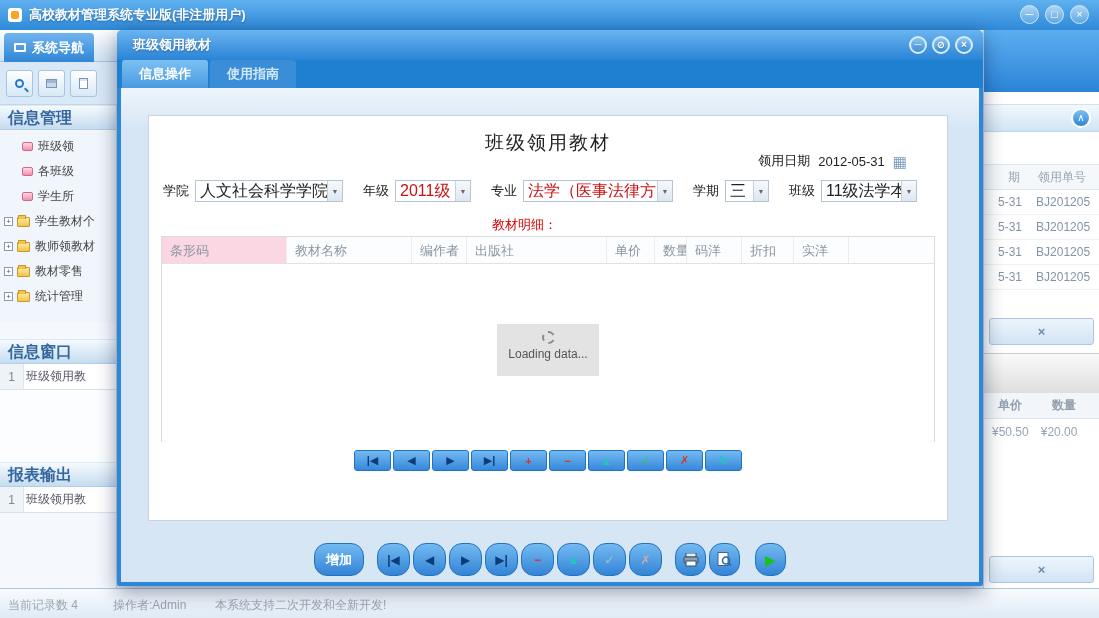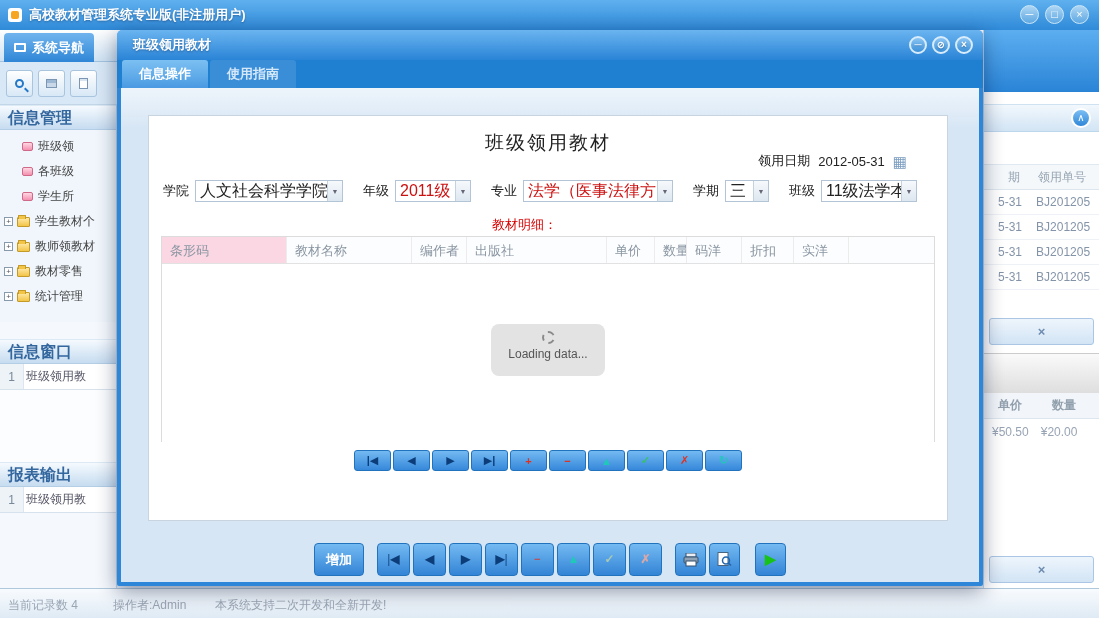--- a/index.html
+++ b/index.html
@@ -125,42 +125,42 @@
   .select .arrow { width:15px; height:100%; background:linear-gradient(#f6f9fc,#dde7f0); border-left:1px solid #c4d2e0;
     font-size:7px; color:#667; display:flex; align-items:center; justify-content:center; }
   .detail-label { position:absolute; top:100px; left:312px; color:#d40000; font-size:13px;margin-left:31px; }
 
   .grid { position:absolute; left:12px; right:12px; top:120px; height:206px; border:1px solid #dcdcdc; }
   .grid-header { height:27px; display:flex; border-bottom:1px solid #e2e2e2; background:#fcfdfe;
     font-size:13px; color:#8a96a2; }
   .gh { padding:5px 0 0 8px; border-right:1px solid #ececec; overflow:hidden; white-space:nowrap; }
   .gh.pink { background:#fbd7e3; }
   .grid-body { position:relative; height:178px; background:#fff; }
-  .loading-box { position:absolute; left:50%; top:60px; transform:translateX(-50%); width:114px; height:52px;
-    background:#e3e3e3; border-radius:8px; text-align:center; }
+  .loading-box { position:absolute; left:50%; top:60px; transform:translateX(-50%); width:102px; height:52px;
+    background:#e3e3e3; border-radius:0; text-align:center; }
   .spinner { width:13px; height:13px; border:2px dashed #8a8a8a; border-radius:50%; margin:7px auto 3px; }
   .loading-text { font-size:12px; color:#555; }
 
   .nav-row { position:absolute; left:0; right:0; top:334px; display:flex; justify-content:center; gap:2px; }
   .nav-btn { width:37px; height:21px; background:linear-gradient(#74baf2,#3688da); border:1px solid #2273bd;
     border-radius:3px; font-size:11px; font-weight:bold; display:flex; align-items:center; justify-content:center;
     cursor:pointer; }
   .g-navy{color:#0c3d78} .g-red{color:#e03020} .g-teal{color:#20c8b8} .g-green{color:#2bd02b}
   .g-dimgreen{color:#a9c9b2} .g-dimred{color:#d8a8a8}
 
   .totals-row { position:absolute; left:0; right:0; top:370px; display:flex; justify-content:flex-end;
     align-items:center; gap:9px; padding-right:34px; font-size:13px; color:#222; }
   .total-field { width:114px; height:20px; background:#70fbfb; border:1px solid #8a9aa8; font-size:13px;
     color:#123; text-align:right; padding:2px 6px 0 0; }
   .totals-row .spacer { width:14px; }
 
   .footer-row { position:absolute; left:0; right:0; bottom:6px; display:flex; justify-content:center;
     align-items:center; gap:3px; }
-  .f-btn { height:33px; background:linear-gradient(#74baf2,#3384d6); border:1px solid #2273bd; border-radius:4px;
-    display:flex; align-items:center; justify-content:center; cursor:pointer; font-size:12px; font-weight:bold;font-family:Liberation Serif, serif; }
+  .f-btn { height:33px; background:linear-gradient(#74baf2,#3384d6); border:1px solid #2273bd; border-radius:13px;
+    display:flex; align-items:center; justify-content:center; cursor:pointer; font-size:12px; font-weight:bold; }
   .f-add { width:50px; color:#fff; font-size:13px; margin-right:10px; }
   .f-nav { width:33px; }
   .f-ico { width:31px; }
   .f-print { margin-left:10px; }
   .f-play { margin-left:12px; color:#19c219; font-size:14px; }
 </style>
 </head>
 <body>
 
 <div class="titlebar">

